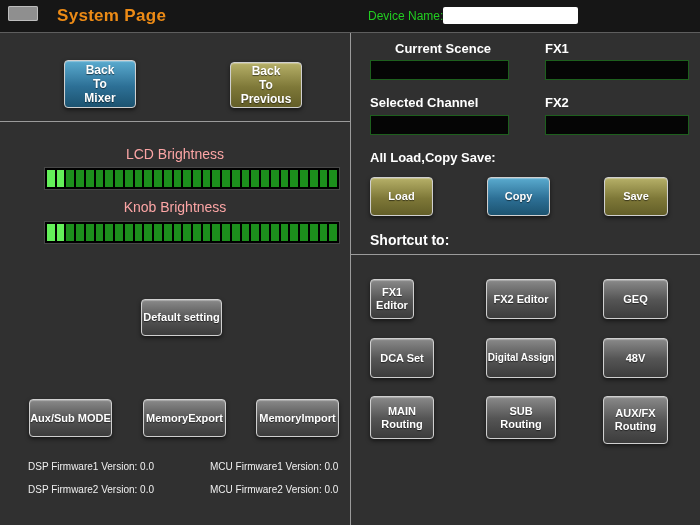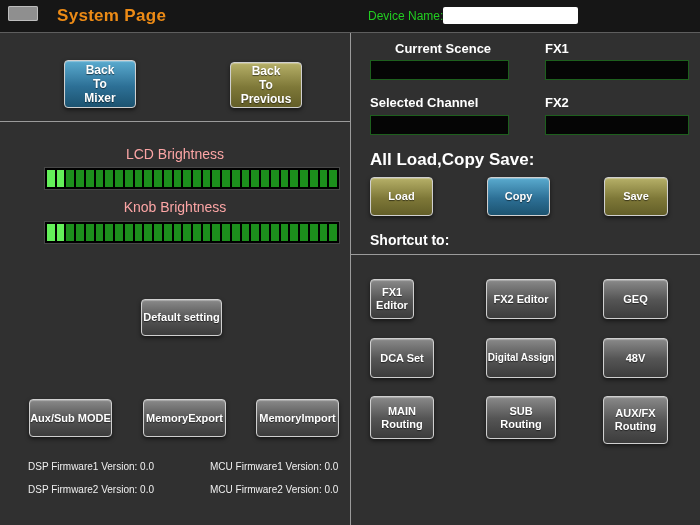--- a/index.html
+++ b/index.html
@@ -152,21 +152,21 @@
     <div class="formlabel" style="left:11px; top:8px;margin-left:33px;">Current Scence</div>
     <div class="formlabel" style="left:194px; top:8px;">FX1</div>
     <div class="valbox" style="left:19px; top:27px; width:139px;"></div>
     <div class="valbox" style="left:194px; top:27px; width:144px;"></div>
 
     <div class="formlabel" style="left:19px; top:62px;">Selected Channel</div>
     <div class="formlabel" style="left:194px; top:62px;">FX2</div>
     <div class="valbox" style="left:19px; top:82px; width:139px;"></div>
     <div class="valbox" style="left:194px; top:82px; width:144px;"></div>
 
-    <div class="seclabel" style="left:19px; top:117px; font-size:17px;">All Load,Copy Save:</div>
+    <div class="seclabel" style="left:19px; top:117px; font-size:13px;">All Load,Copy Save:</div>
 
     <div class="btn olive" style="left:19px; top:144px; width:63px; height:39px; font-size:11px;">Load</div>
     <div class="btn blue" style="left:136px; top:144px; width:63px; height:39px; font-size:11px;">Copy</div>
     <div class="btn olive" style="left:253px; top:144px; width:64px; height:39px; font-size:11px;">Save</div>
 
     <div class="seclabel" style="left:19px; top:199px; font-size:14px;">Shortcut to:</div>
     <div class="hdiv" style="left:0; top:221px; width:349px;"></div>
 
     <div class="btn gray" style="left:19px;  top:246px; width:44px; height:40px; font-size:11px;">FX1 Editor</div>
     <div class="btn gray" style="left:135px; top:246px; width:70px; height:40px; font-size:11px;">FX2 Editor</div>

